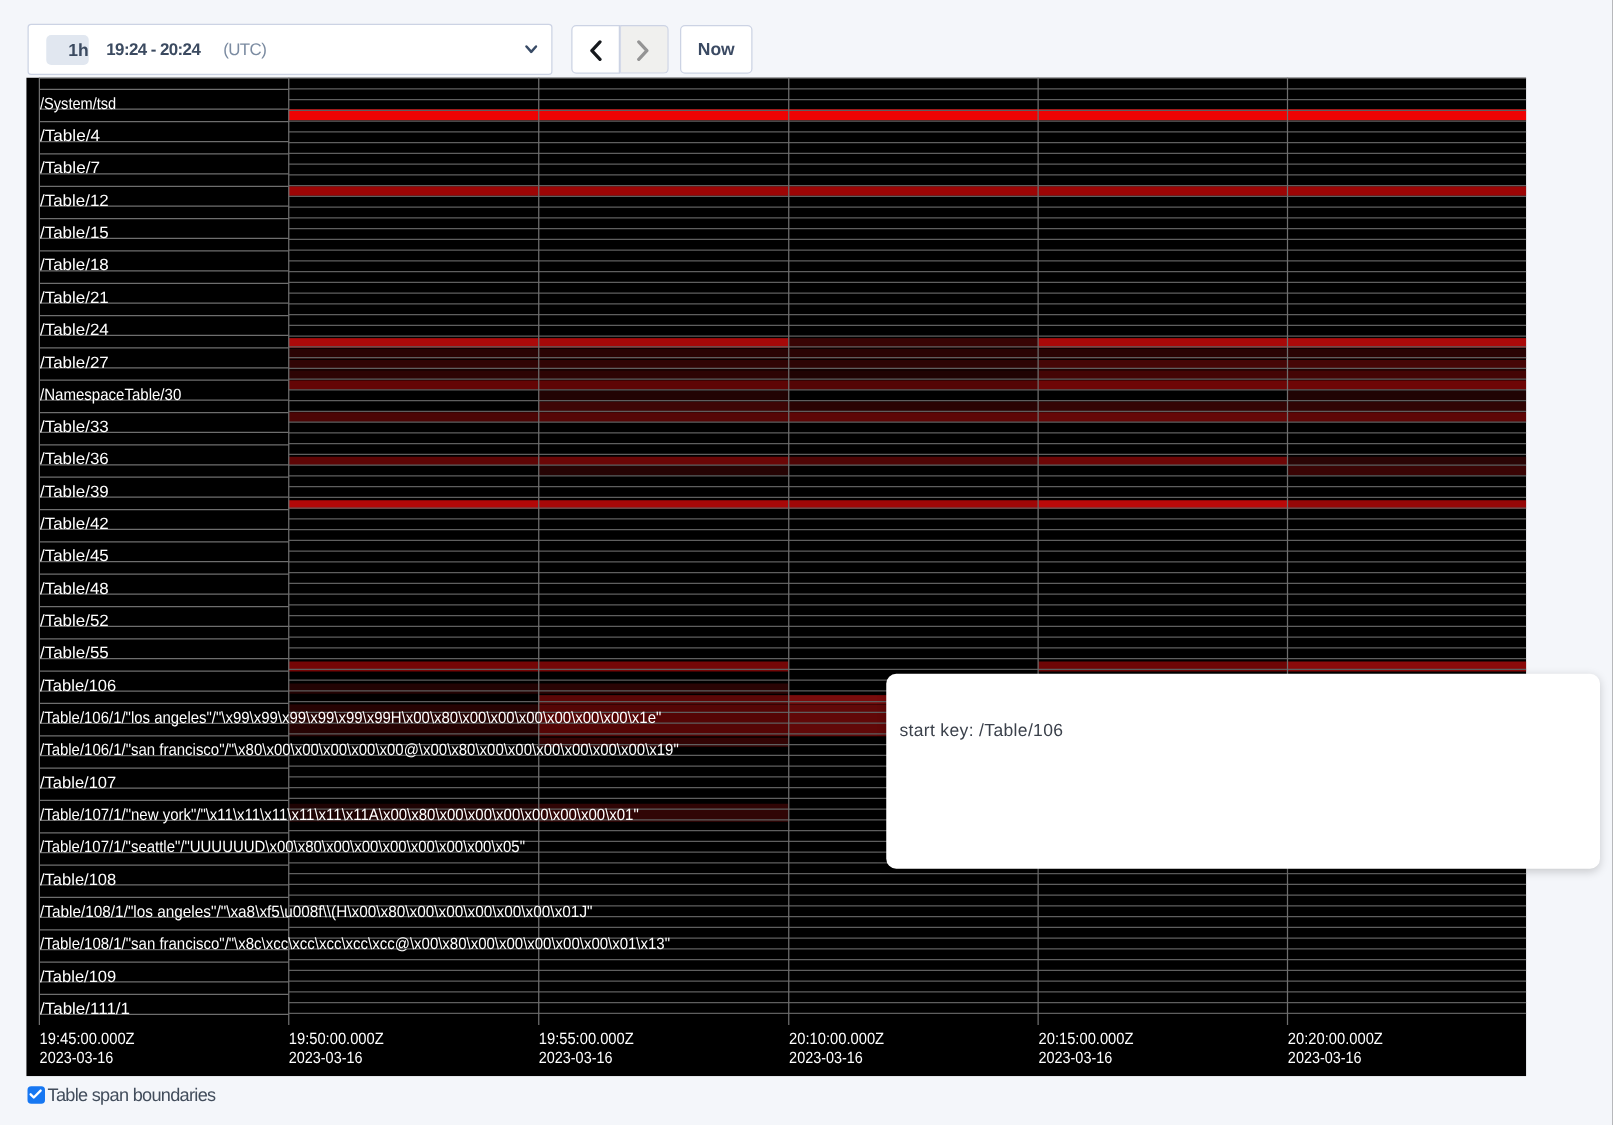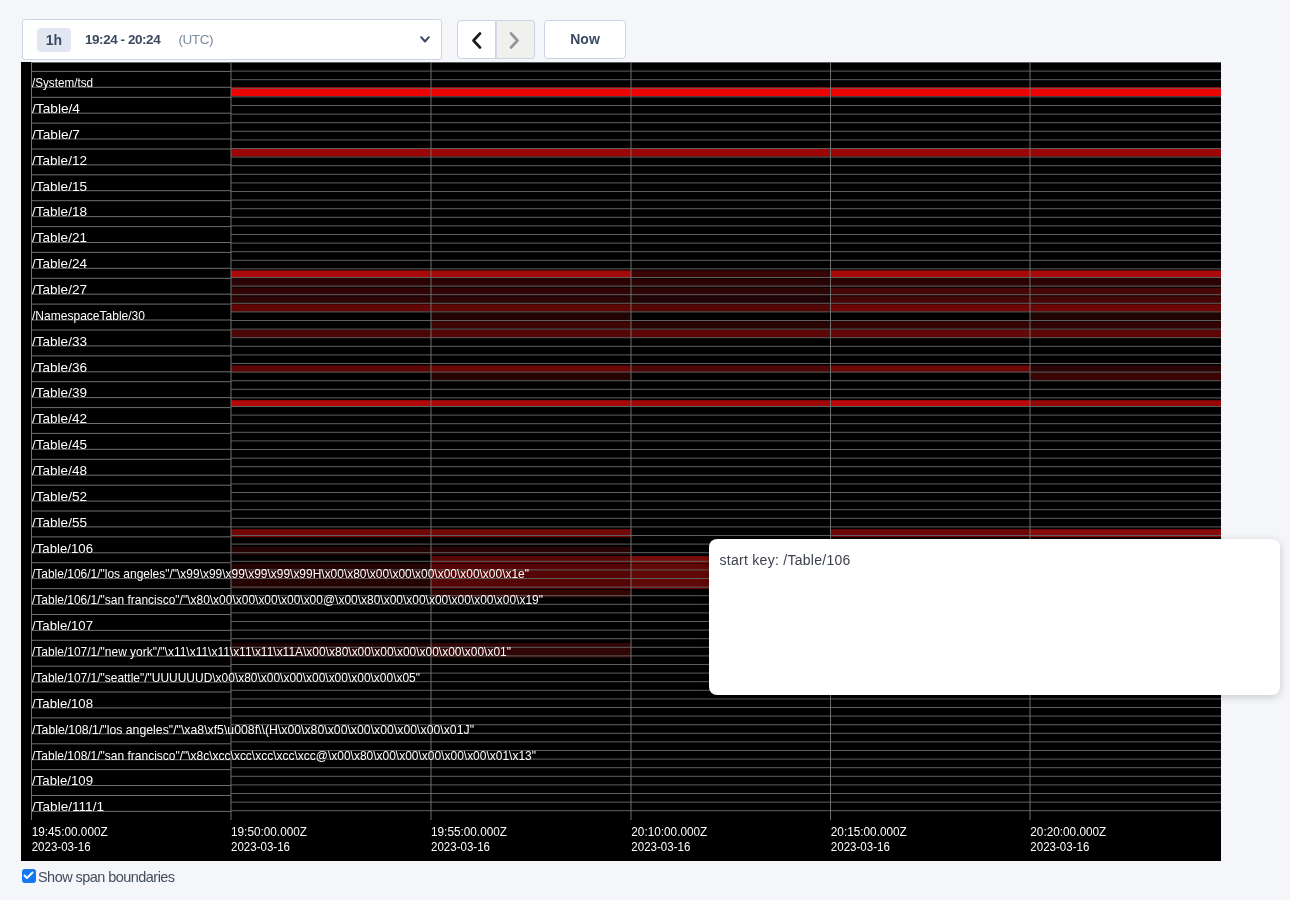--- a/index.html
+++ b/index.html
@@ -5,36 +5,36 @@
   * { margin:0; padding:0; box-sizing:border-box; }
   html,body { width:1290px; height:900px; background:#f4f6fa;
     font-family:"Liberation Sans", sans-serif; position:relative; overflow:hidden; }
   .abs { position:absolute; }
   svg text { font-family:"Liberation Sans", sans-serif; }
 </style>
 </head>
 <body>
 
 <div class="abs" style="left:22px;top:19px;width:420px;height:40.5px;background:#fff;border:1px solid #ccd3e4;border-radius:3px;"></div>
-<div class="abs" style="left:37px;top:27.5px;width:34px;height:24px;background:#e1e7f0;border-radius:4px;text-align:center;line-height:24px;font-size:14px;font-weight:bold;color:#3b4a60;">1h</div>
+<div class="abs" style="left:37px;top:27.5px;width:34px;height:24px;background:#e1e7f0;border-radius:4px;text-align:right;line-height:24px;font-size:14px;font-weight:bold;color:#3b4a60;">1h</div>
 <div class="abs" style="left:85px;top:32px;font-size:13.5px;letter-spacing:-0.45px;color:#3b4a60;"><b>19:24 - 20:24</b> <span style="color:#7b8ba1;font-weight:normal;margin-left:15px;">(UTC)</span></div>
 <svg class="abs" style="left:419.5px;top:36px;" width="10" height="7" viewBox="0 0 10 7">
     <path d="M1.2 1.2 L5 5.5 L8.8 1.2" stroke="#394b66" stroke-width="2" fill="none" stroke-linecap="round" stroke-linejoin="round"></path>
   </svg>
 
 <div class="abs" style="left:457px;top:19.5px;width:39px;height:39.5px;background:#fff;border:1px solid #ccd3e4;border-radius:4px 0 0 4px;"></div>
 <div class="abs" style="left:496px;top:19.5px;width:39px;height:39.5px;background:#f0f0ee;border:1px solid #ccd3e4;border-left:1px solid #d5dae8;border-radius:0 4px 4px 0;"></div>
 <svg class="abs" style="left:471px;top:31.5px;" width="11" height="17" viewBox="0 0 11 17">
     <path d="M9 1.5 L2.5 8.5 L9 15.5" stroke="#16191d" stroke-width="2.6" fill="none" stroke-linecap="round" stroke-linejoin="round"></path>
   </svg>
 <svg class="abs" style="left:509px;top:31.5px;" width="11" height="17" viewBox="0 0 11 17">
     <path d="M2 1.5 L8.5 8.5 L2 15.5" stroke="#949494" stroke-width="2.6" fill="none" stroke-linecap="round" stroke-linejoin="round"></path>
   </svg>
 
-<div class="abs" style="left:544px;top:19.5px;width:82px;height:39.5px;background:#fff;border:1px solid #ccd3e4;border-radius:4px;text-align:center;line-height:37.5px;font-size:14px;font-weight:bold;color:#3b4a63;">Now</div>
+<div class="abs" style="left:544px;top:19.5px;width:58px;height:39.5px;background:#fff;border:1px solid #ccd3e4;border-radius:4px;text-align:center;line-height:37.5px;font-size:14px;font-weight:bold;color:#3b4a63;">Now</div>
 
 <svg width="1200" height="799" viewBox="0 0 1200 799" style="position:absolute;left:21px;top:62px;display:block">
 <rect x="0" y="0" width="1200" height="799" fill="#000"></rect>
 <rect x="210.0" y="25.4" width="200.0" height="8.8" fill="#ee0303"></rect>
 <rect x="410.0" y="25.4" width="200.0" height="8.8" fill="#ee0303"></rect>
 <rect x="610.0" y="25.4" width="199.5" height="8.8" fill="#ee0303"></rect>
 <rect x="809.5" y="25.4" width="199.5" height="8.8" fill="#ee0303"></rect>
 <rect x="1009.0" y="25.4" width="191.0" height="8.8" fill="#ee0303"></rect>
 <rect x="210.0" y="87.0" width="200.0" height="7.6" fill="#9c0505"></rect>
 <rect x="410.0" y="87.0" width="200.0" height="7.6" fill="#9c0505"></rect>
@@ -147,20 +147,20 @@
 <text x="410.0" y="788.5" font-size="13" fill="#fff" textLength="59" lengthAdjust="spacingAndGlyphs">2023-03-16</text>
 <text x="610.3" y="773.5" font-size="13" fill="#fff" textLength="76" lengthAdjust="spacingAndGlyphs">20:10:00.000Z</text>
 <text x="610.3" y="788.5" font-size="13" fill="#fff" textLength="59" lengthAdjust="spacingAndGlyphs">2023-03-16</text>
 <text x="809.8" y="773.5" font-size="13" fill="#fff" textLength="76" lengthAdjust="spacingAndGlyphs">20:15:00.000Z</text>
 <text x="809.8" y="788.5" font-size="13" fill="#fff" textLength="59" lengthAdjust="spacingAndGlyphs">2023-03-16</text>
 <text x="1009.3" y="773.5" font-size="13" fill="#fff" textLength="76" lengthAdjust="spacingAndGlyphs">20:20:00.000Z</text>
 <text x="1009.3" y="788.5" font-size="13" fill="#fff" textLength="59" lengthAdjust="spacingAndGlyphs">2023-03-16</text>
 </svg>
 
 <div class="abs" style="left:709px;top:539px;width:571px;height:156px;background:#fff;border-radius:8px;box-shadow:0 2px 8px rgba(0,0,0,0.18);padding:10.5px 10px 0 10.5px;font-size:14px;letter-spacing:0.28px;color:#3b414b;white-space:nowrap;">
-  <div style="height:33.7px;line-height:21px;">start key: /Table/106</div>
+  <div style="height:33.7px;line-height:21px;margin-top:24px;">start key: /Table/106</div>
 </div>
 
 <div class="abs" style="left:21.5px;top:868.5px;width:14px;height:14px;background:#1677f2;border-radius:3px;"></div>
 <svg class="abs" style="left:23px;top:871px;" width="11" height="9" viewBox="0 0 11 9">
     <path d="M1.5 4.5 L4 7 L9.5 1.5" stroke="#fff" stroke-width="1.9" fill="none" stroke-linecap="round" stroke-linejoin="round"></path>
   </svg>
-<div class="abs" style="left:38px;top:868.5px;font-size:14.5px;letter-spacing:-0.55px;color:#424d5c;">Show span boundaries</div>
+<div class="abs" style="left:38px;top:868.5px;font-size:14.5px;letter-spacing:-0.55px;color:#424d5c;">Table span boundaries</div>
 
 </body></html>

